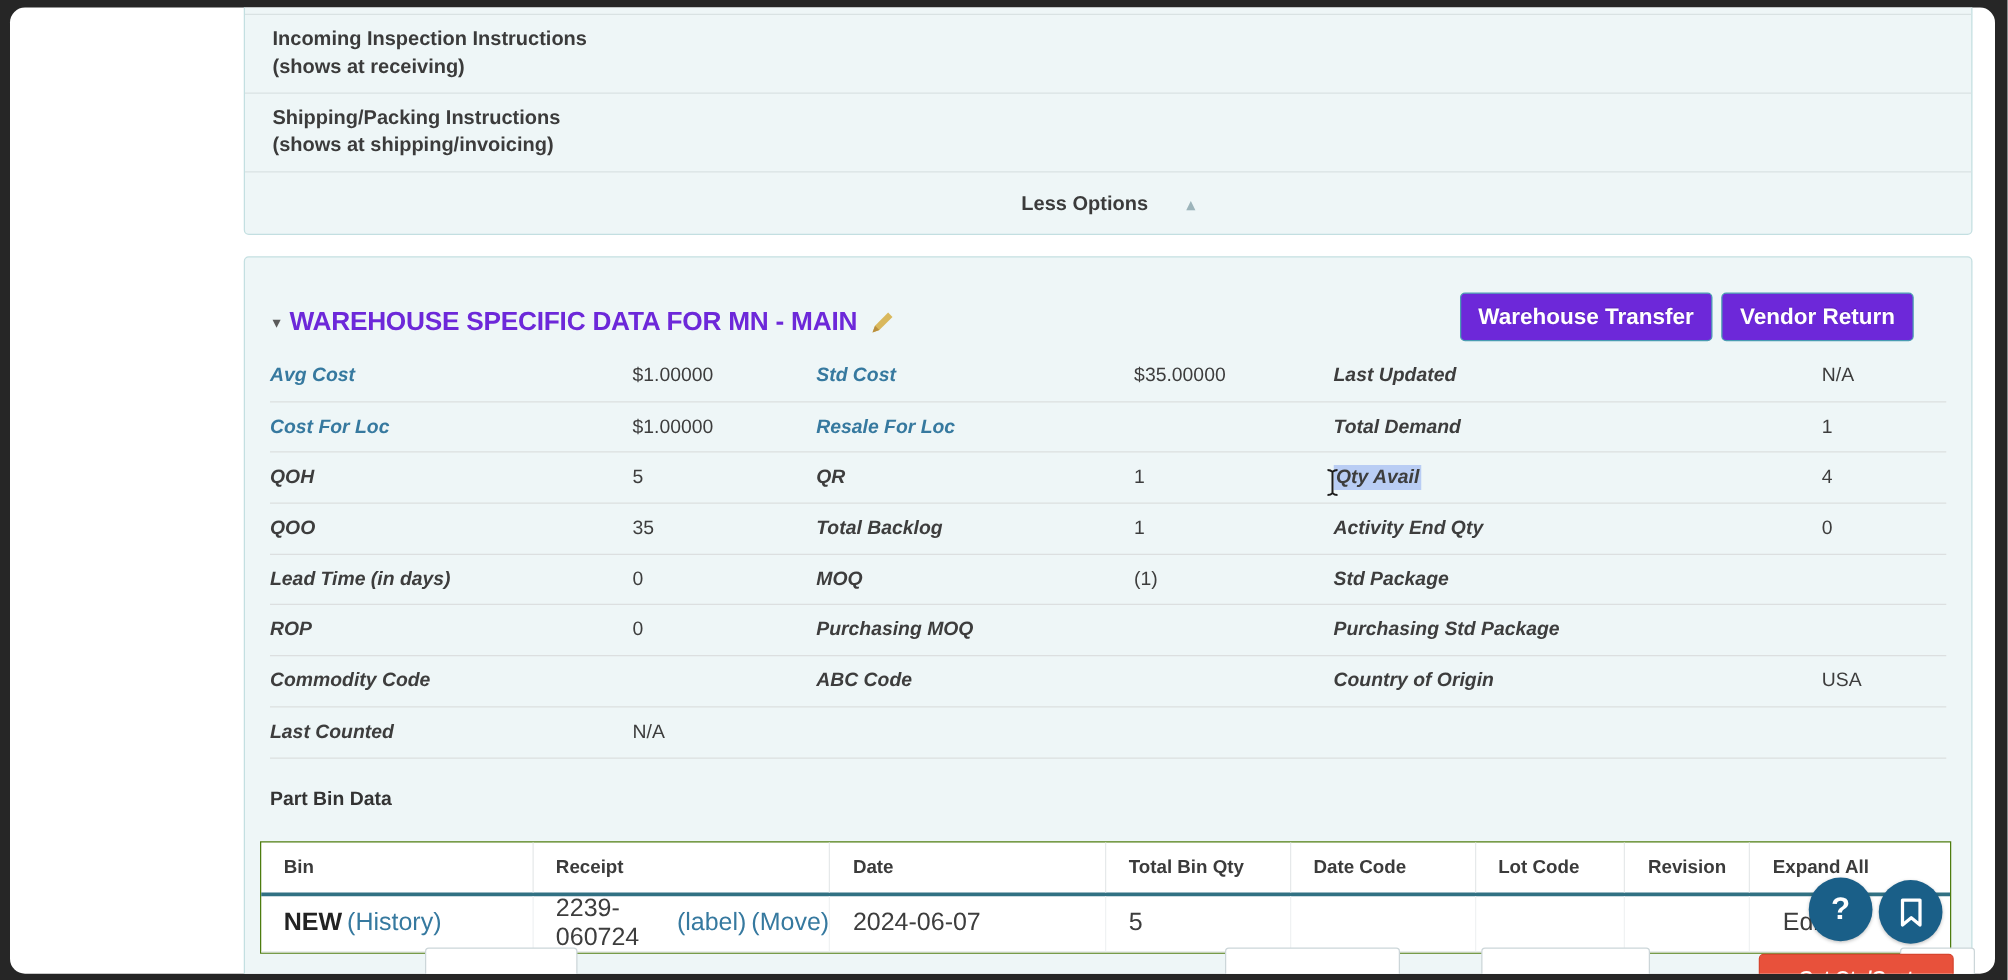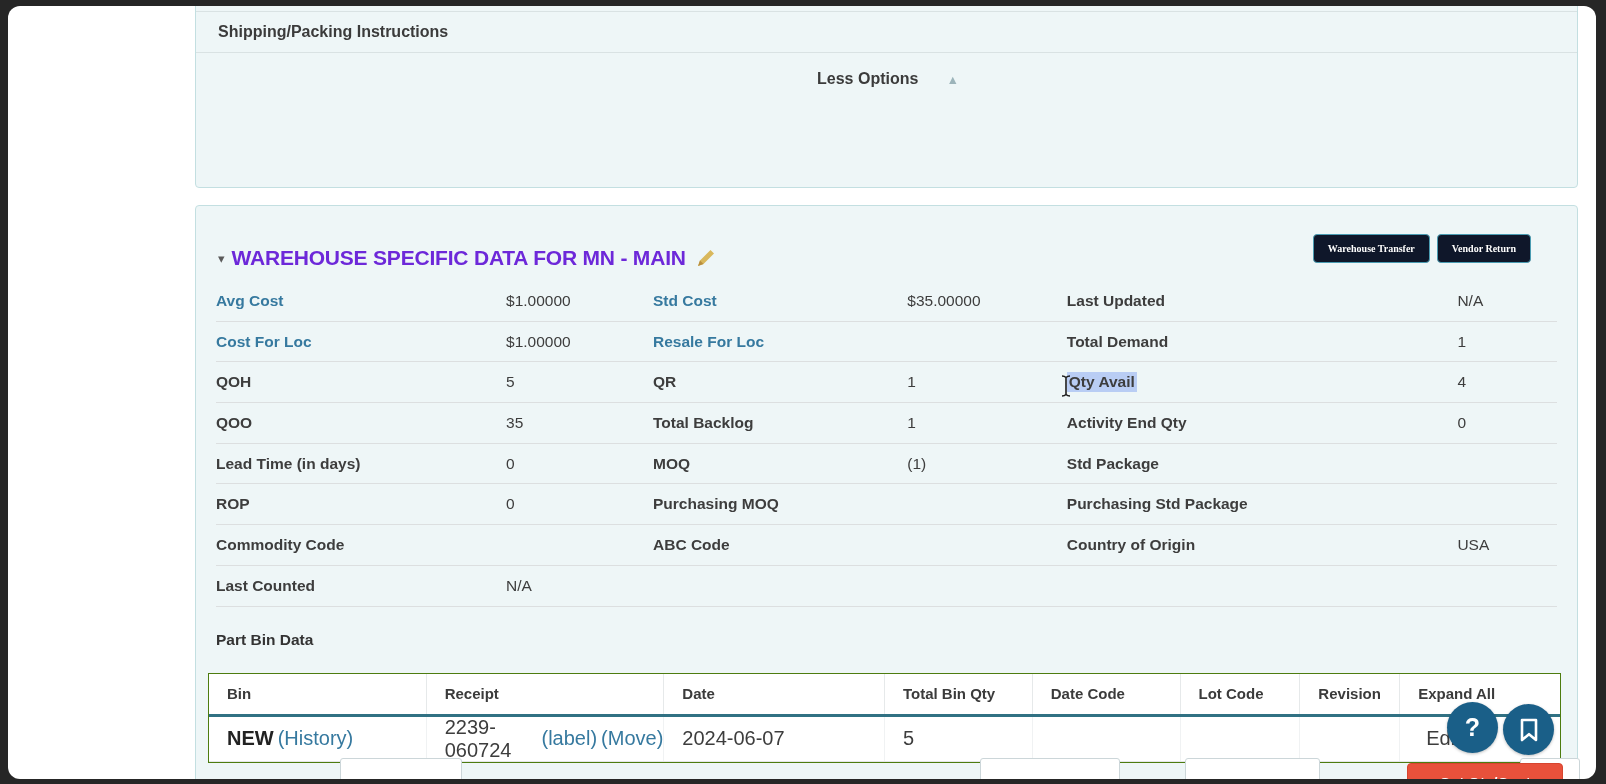--- a/index.html
+++ b/index.html
@@ -71,42 +71,42 @@
     color: #6d28d9;
     letter-spacing: -0.2px;
   }
   .pencil { margin-left: 8px; margin-top: -2px; cursor: pointer; }
   .wh-buttons {
     position: absolute;
     right: 46px; top: 28px;
     display: flex; gap: 7px;
   }
   .btn-teal {
-    background: #0f172a;
+    background: #6d28d9;
     border: 1px solid #4a9cb2;
     border-radius: 4px;
     color: #ffffff;
-    font-family: Liberation Serif, serif;
-    font-weight: bold;
-    font-size: 10px;
+    font-family: Liberation Sans, sans-serif;
+    font-weight: bold;
+    font-size: 18px;
     padding: 8px 14px;
     text-shadow: 0 -1px 0 rgba(0,0,0,0.18);
     cursor: pointer;
   }
 
   
   .fields { padding: 0 20px; }
   .frow {
     display: flex;
     align-items: center;
     height: 40.7px;
     border-bottom: 1px solid #dcdfe0;
     font-size: 15.5px;
   }
-  .f-label { font-weight: bold; color: #3d3d3d; }
+  .f-label { font-weight: bold; color: #3d3d3d; font-style: italic; }
   .f-value { color: #3d3d3d; }
   .w-l1 { width: 300px; } .w-v1 { width: 152px; }
   .w-l2 { width: 263px; } .w-v2 { width: 165px; }
   .w-l3 { width: 404px; } .w-v3 { width: 103px; }
   .link { color: #36799f; cursor: pointer; text-decoration: none; }
   .f-label.link { font-weight: bold; }
   .pos-rel { position: relative; }
   .sel { background: #b9cdf4; padding: 1px 2px 2px 2px; text-align: center; }
   .ibeam { position: absolute; left: -7px; top: 1px; }
 
@@ -201,21 +201,28 @@
 </style>
 </head>
 <body>
 
 <div class="page">
 
   <div class="card card1">
     <div class="opt-spacer"></div>
     <div class="opt-row">
       <div class="opt-label">
+        <div>Incoming Inspection Instructions</div>
+        <div>(shows at receiving)</div>
+      </div>
+    </div>
+    <div class="opt-row">
+      <div class="opt-label">
         <div>Shipping/Packing Instructions</div>
+        <div>(shows at shipping/invoicing)</div>
       </div>
     </div>
     <div class="less-options">
       <span>Less Options</span>
       <span class="caret-up"></span>
     </div>
   </div>
 
   <div class="card card2">
 

